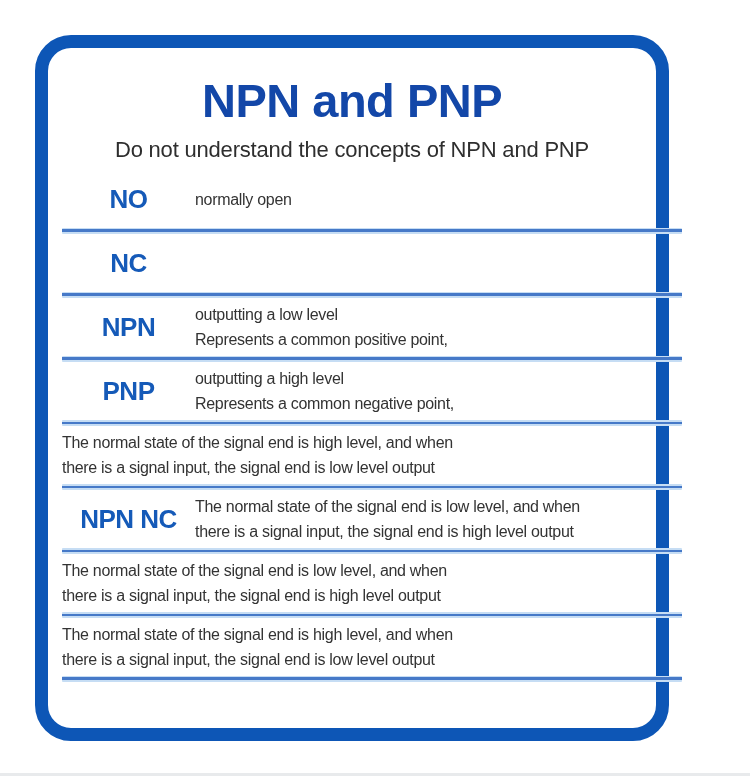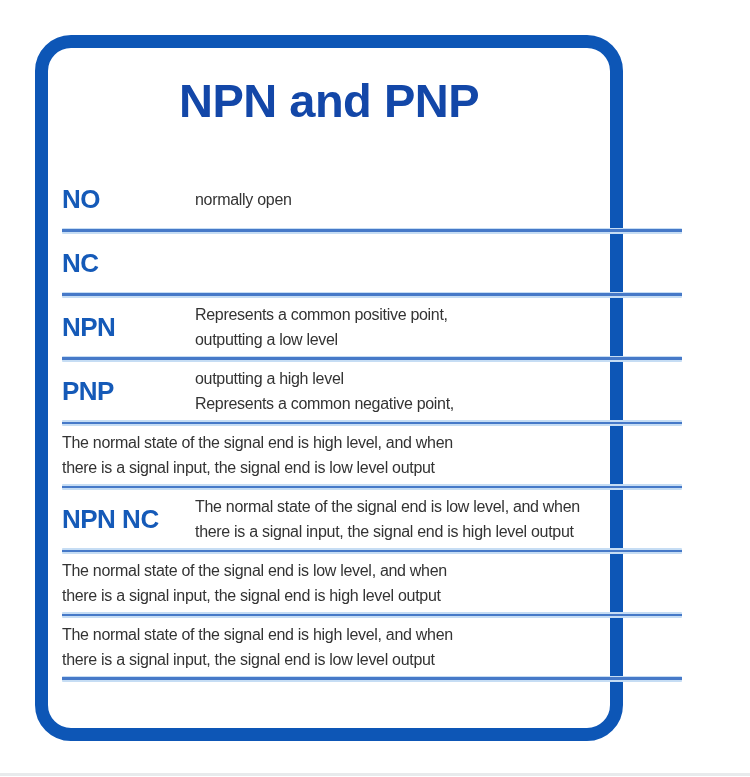--- a/index.html
+++ b/index.html
@@ -20,21 +20,21 @@
     position: relative;
     width: 750px;
     height: 777px;
     background: #ffffff;
     overflow: hidden;
   }
   .card {
     position: absolute;
     left: 35px;
     top: 35px;
-    width: 588px;
+    width: 634px;
     height: 706px;
     border: 13px solid var(--border);
     border-radius: 36px;
     background: #ffffff;
   }
   .title {
     margin-top: 26px;
     text-align: center;
     font-size: 47px;
     line-height: 54px;
@@ -55,20 +55,21 @@
   }
   .row {
     display: flex;
     align-items: center;
     height: 58px;
     padding-left: 14px;
   }
   .term {
     width: 133px;
     flex: 0 0 133px;
+    text-align: center;
     font-size: 26px;
     font-weight: bold;
     color: var(--term);
     letter-spacing: -0.5px;
     white-space: nowrap;
   }
   .def {
     font-size: 16px;
     line-height: 25px;
     color: var(--text);
@@ -98,21 +99,21 @@
 </style>
 </head>
 <body>
 
 <div class="page">
   <div class="card">
 
     <h1 class="title">NPN and PNP</h1>
 
     <p class="subtitle">
-      <br>
+      <span>Do not understand the concepts of NPN and PNP</span><br>
     </p>
 
     <div class="table">
 
       <div class="row">
         <div class="term">NO</div>
         <div class="def">
           <div>normally open</div>
           <div></div>
         </div>
@@ -120,22 +121,22 @@
       <div class="divider"></div>
 
       <div class="row">
         <div class="term">NC</div>
       </div>
       <div class="divider"></div>
 
       <div class="row">
         <div class="term">NPN</div>
         <div class="def">
+          <div>outputting a low level</div>
           <div>Represents a common positive point,</div>
-          <div>outputting a low level</div>
         </div>
       </div>
       <div class="divider"></div>
 
       <div class="row">
         <div class="term">PNP</div>
         <div class="def">
           <div>outputting a high level</div>
           <div>Represents a common negative point,</div>
         </div>

